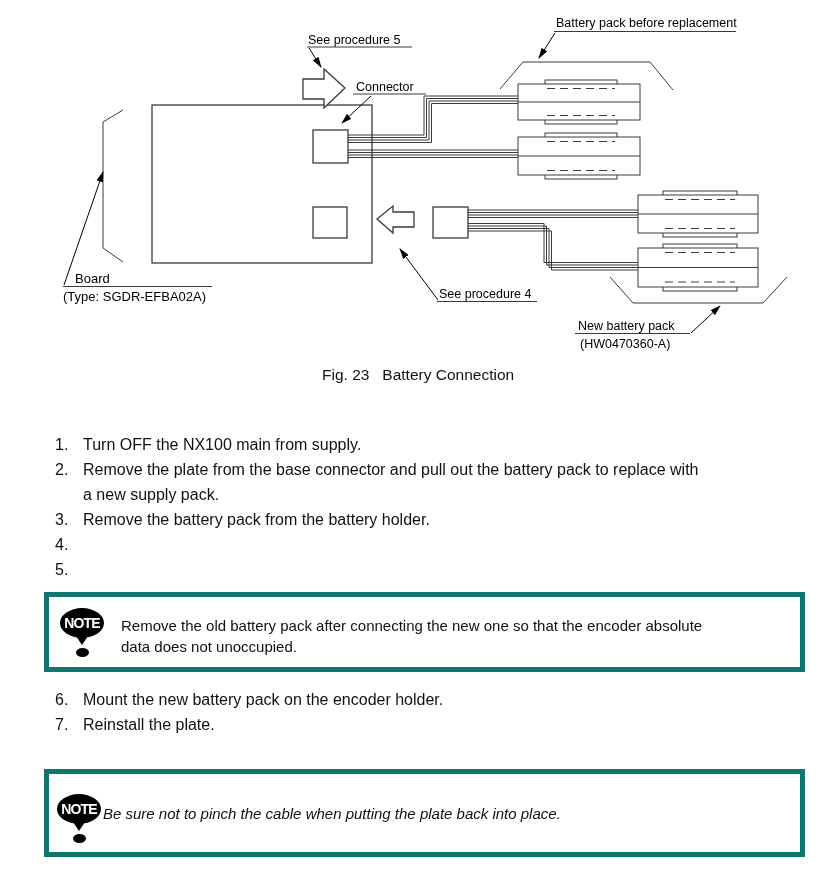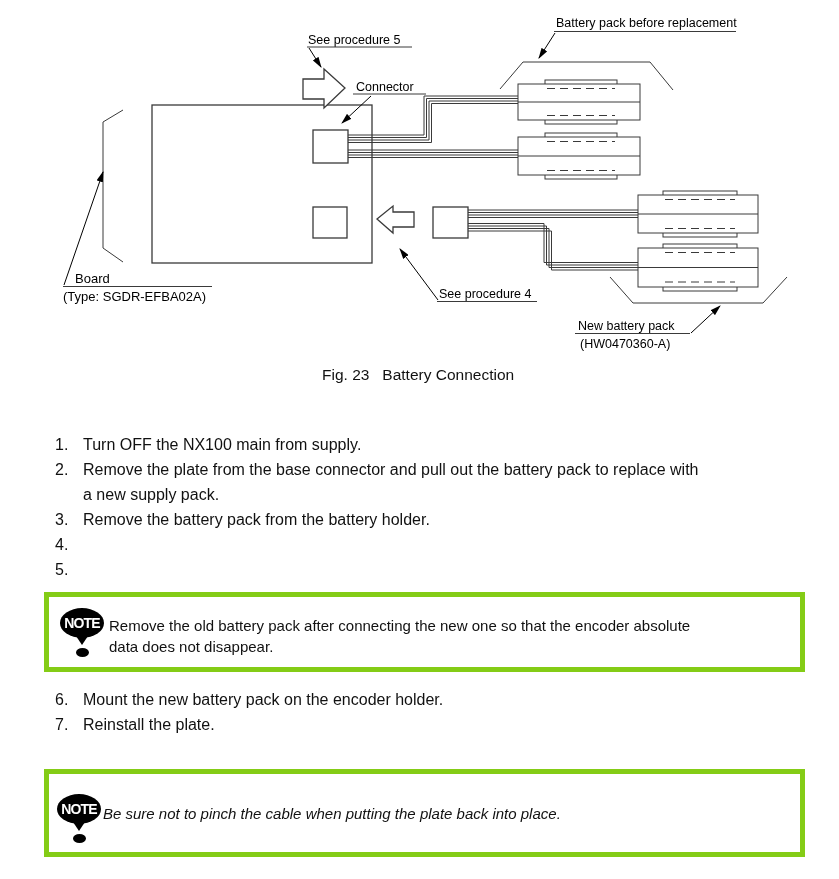--- a/index.html
+++ b/index.html
@@ -19,23 +19,23 @@
   
   .caption{position:absolute;left:322px;top:366px;font-size:15.5px;white-space:pre;}
   
   .steps{position:absolute;left:55px;font-size:16px;line-height:25px;}
   .step{display:flex;}
   .step .num{width:28px;flex:0 0 28px;}
   .step .line{white-space:nowrap;}
   
   .notebox{
     position:absolute;left:44px;width:761px;box-sizing:border-box;
-    border:5px solid #84cc16;background:#fff;
-  }
-  .notebox .ntext{position:absolute;left:60px;font-size:15px;line-height:21px;}
+    border:5px solid #0f766e;background:#fff;
+  }
+  .notebox .ntext{position:absolute;left:72px;font-size:15px;line-height:21px;}
   .ntext div{white-space:nowrap;}
   
   .note-icon{position:absolute;width:46px;height:52px;}
   .note-icon .balloon{
     position:absolute;left:0;top:0;width:44px;height:30px;border-radius:50%;
     background:#000;color:#fff;font-weight:bold;font-size:14px;letter-spacing:-0.8px;
     display:flex;align-items:center;justify-content:center;
   }
   .note-icon .tail{
     position:absolute;left:16px;top:28px;width:0;height:0;
@@ -180,21 +180,21 @@
 </div>
 
 <div class="notebox" style="top:592px;height:80px;">
   <div class="note-icon" style="left:11px;top:11px;">
     <div class="balloon">NOTE</div>
     <div class="tail"></div>
     <div class="dot"></div>
   </div>
   <div class="ntext" style="top:18px;">
     <div>Remove the old battery pack after connecting the new one so that the encoder absolute</div>
-    <div>data does not disappear.</div>
+    <div>data does not unoccupied.</div>
   </div>
 </div>
 
 <div class="steps" style="top:687px;">
   <div class="step">
     <span class="num">6.</span>
     <span class="line">Mount the new battery pack on the encoder holder.</span>
   </div>
   <div class="step">
     <span class="num">7.</span>

